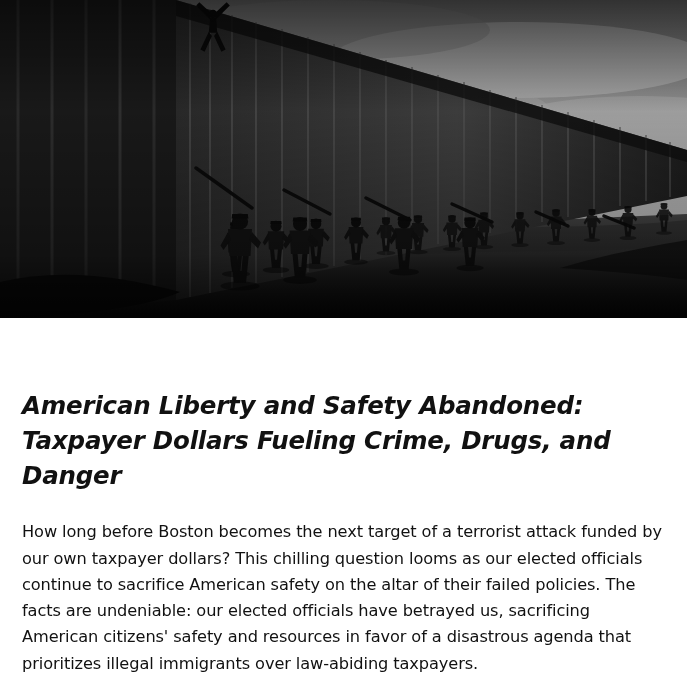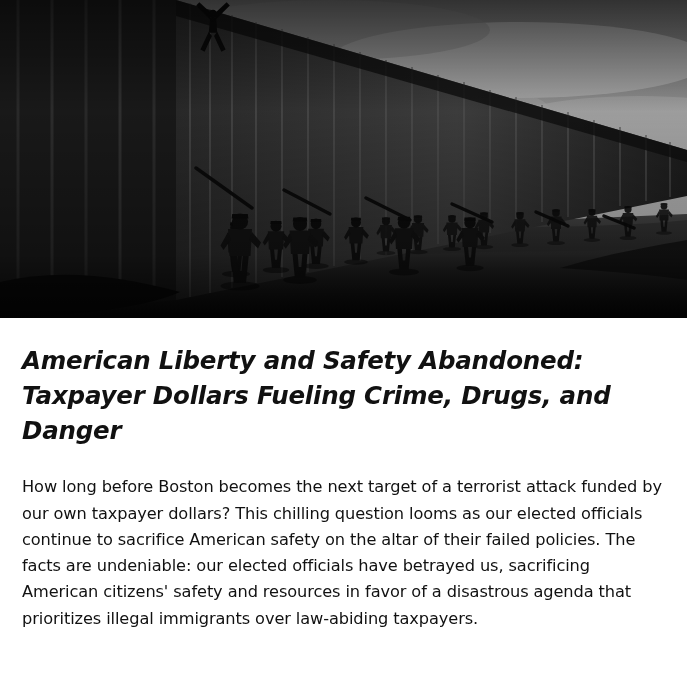--- a/index.html
+++ b/index.html
@@ -31,20 +31,21 @@
   .hero svg {
     display: block;
     width: 687px;
     height: 318px;
   }
 
   
   .article {
     padding: 26px 22px 0 22px;
     box-sizing: border-box;
+    margin-top: 45px;
   }
   .headline {
     font-family: "DejaVu Sans", sans-serif;
     font-style: italic;
     font-weight: bold;
     font-size: 24.5px;
     line-height: 1.42;
     color: #111111;
     margin: 0 0 26px 0;
     letter-spacing: -0.2px;

